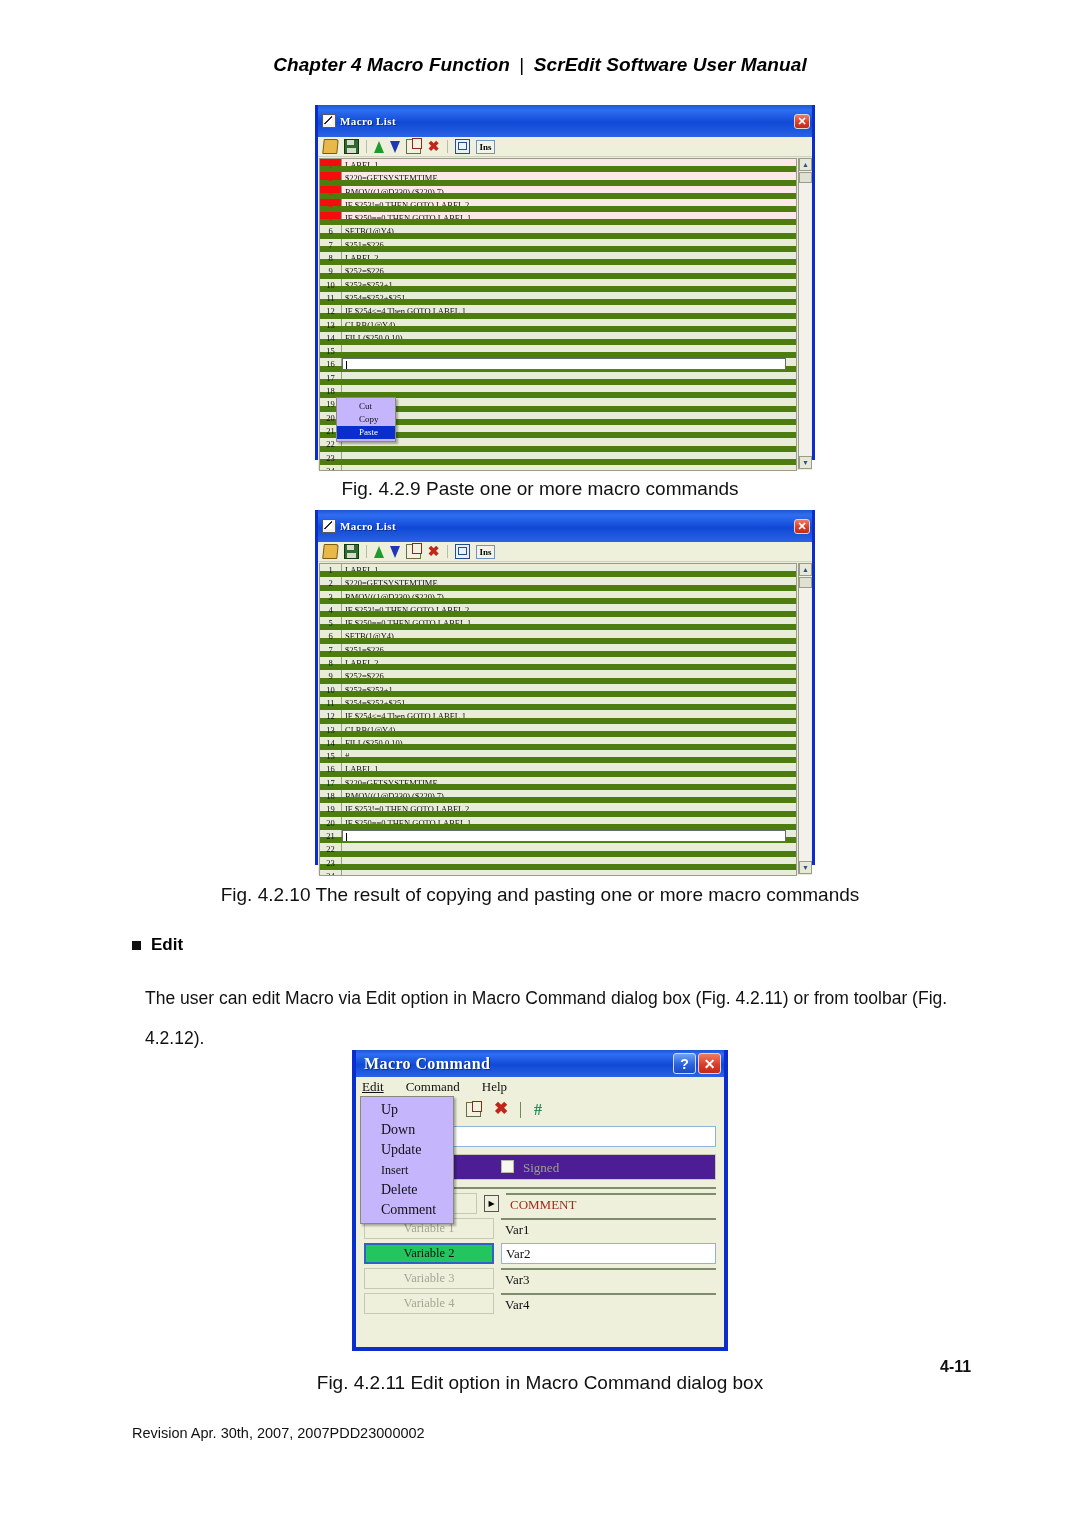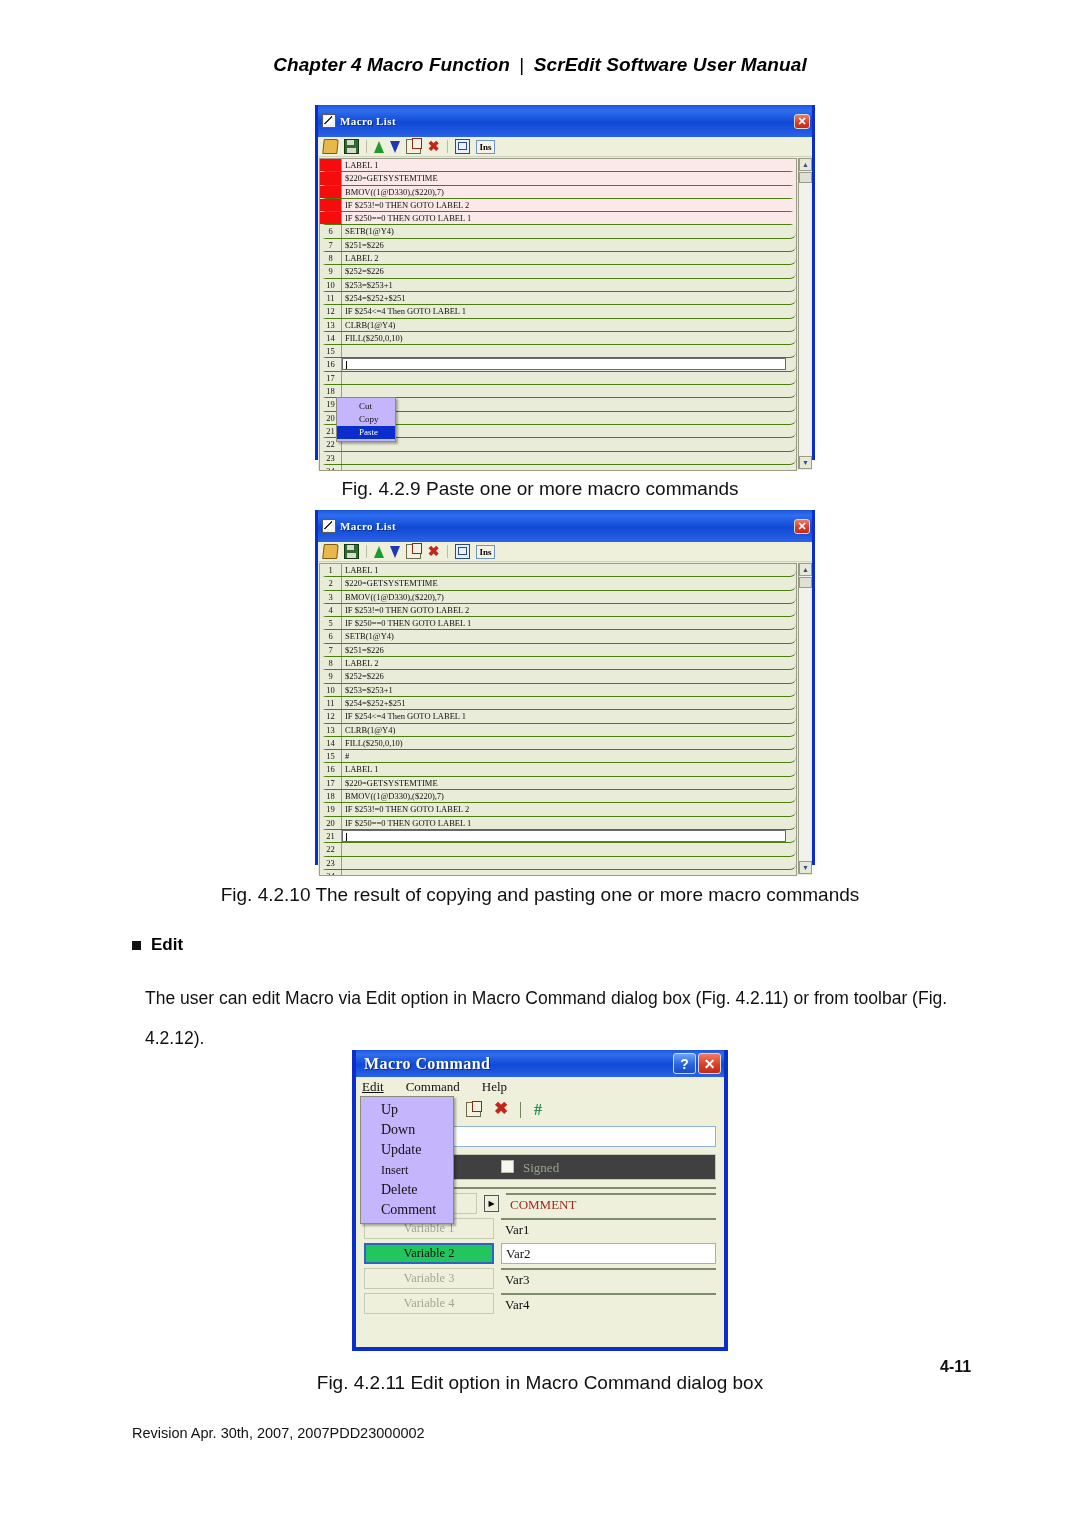--- a/index.html
+++ b/index.html
@@ -99,23 +99,22 @@
     font-size:9px;font-weight:bold;line-height:12px;text-align:center;
     font-family:"Liberation Serif", serif;
     box-sizing:border-box;
   }
 
   
   .ml-body{position:relative;background:#e9ecd8;padding:1px;box-sizing:border-box;}
   .ml-grid{border:1px solid #9a9c88;background:#e9ecd8;overflow:hidden;}
   .row{
     display:flex;height:13.3px;align-items:stretch;
-    border-bottom:1px solid #4d7c0f;
-    box-sizing:border-box;
-    border-radius:6px;
+    border-bottom:6px solid #4d7c0f;
+    box-sizing:border-box;
   }
   .row .num{
     width:22px;flex:none;
     border-right:1px solid #9a9c88;
     font-size:8.5px;line-height:12px;text-align:center;
     font-family:"Liberation Serif", serif;
     color:#111;background:#e9ecd8;
     box-sizing:border-box;
   }
   .row.sel .num{background:#f50c0c;color:#f50c0c;}
@@ -194,21 +193,21 @@
     height:27px;background:#eef0dc;display:flex;align-items:center;
     gap:13px;padding-left:110px;box-sizing:border-box;
   }
   .mc-toolbar .sepv{width:1px;height:16px;background:#6c8a5e;}
   .mc-input{
     margin:3px 8px 0 8px;height:21px;background:#ffffff;
     border:1px solid #8fb3d9;box-sizing:border-box;
   }
   .mc-group{
     margin:7px 8px 0 8px;height:26px;
-    border:1px solid #c6c9b3;background:#404040;
+    border:1px solid #c6c9b3;background:#4c1d95;
     display:flex;align-items:center;gap:52px;
     padding-left:55px;box-sizing:border-box;
   }
   .mc-group .lbl{font-size:13px;color:#9aa08c;font-family:"Liberation Serif", serif;}
   .chk{width:11px;height:11px;border:1px solid #b6b9a6;background:#f6f7ee;display:inline-block;
        margin-right:5px;vertical-align:-1px;}
   .mc-divider{margin:7px 8px 0 8px;height:2px;background:#7e8b6c;}
   .vrow{display:flex;align-items:center;gap:7px;margin:4px 8px 0 8px;}
   .vbtn{
     width:130px;height:21px;flex:none;

